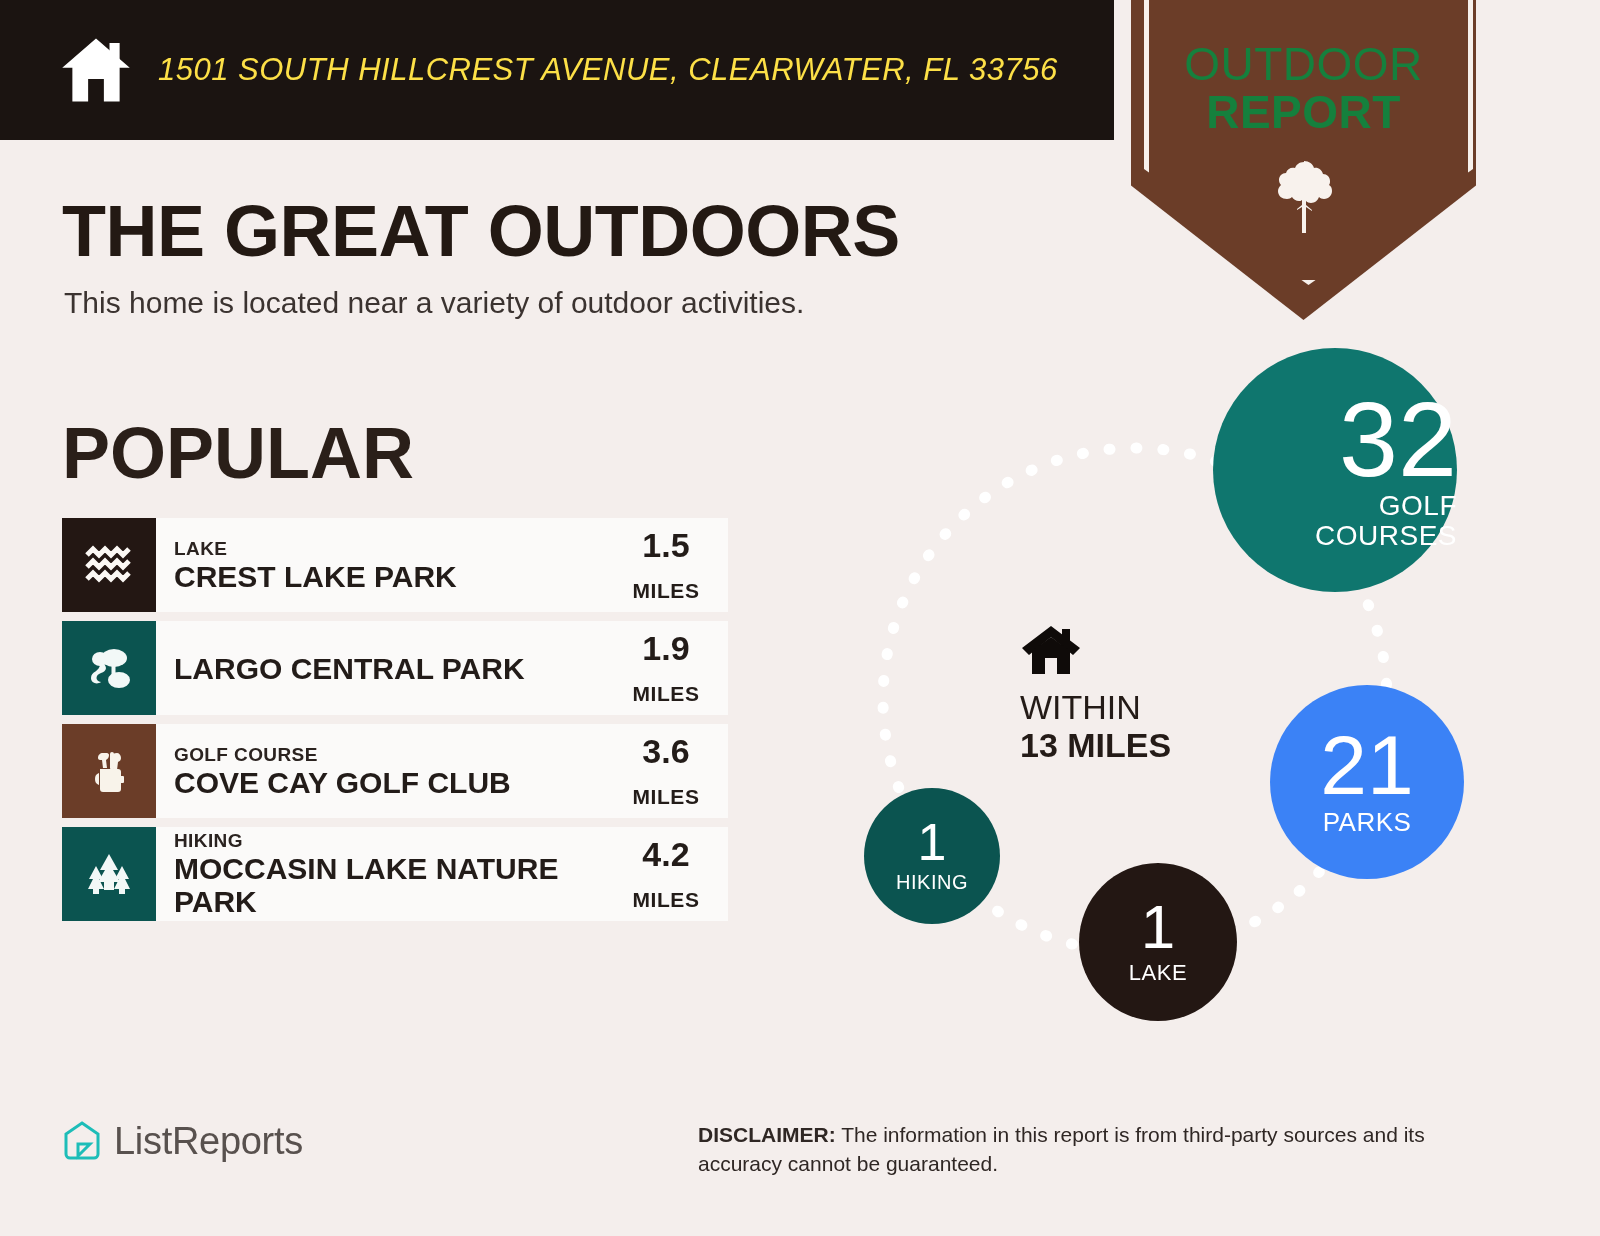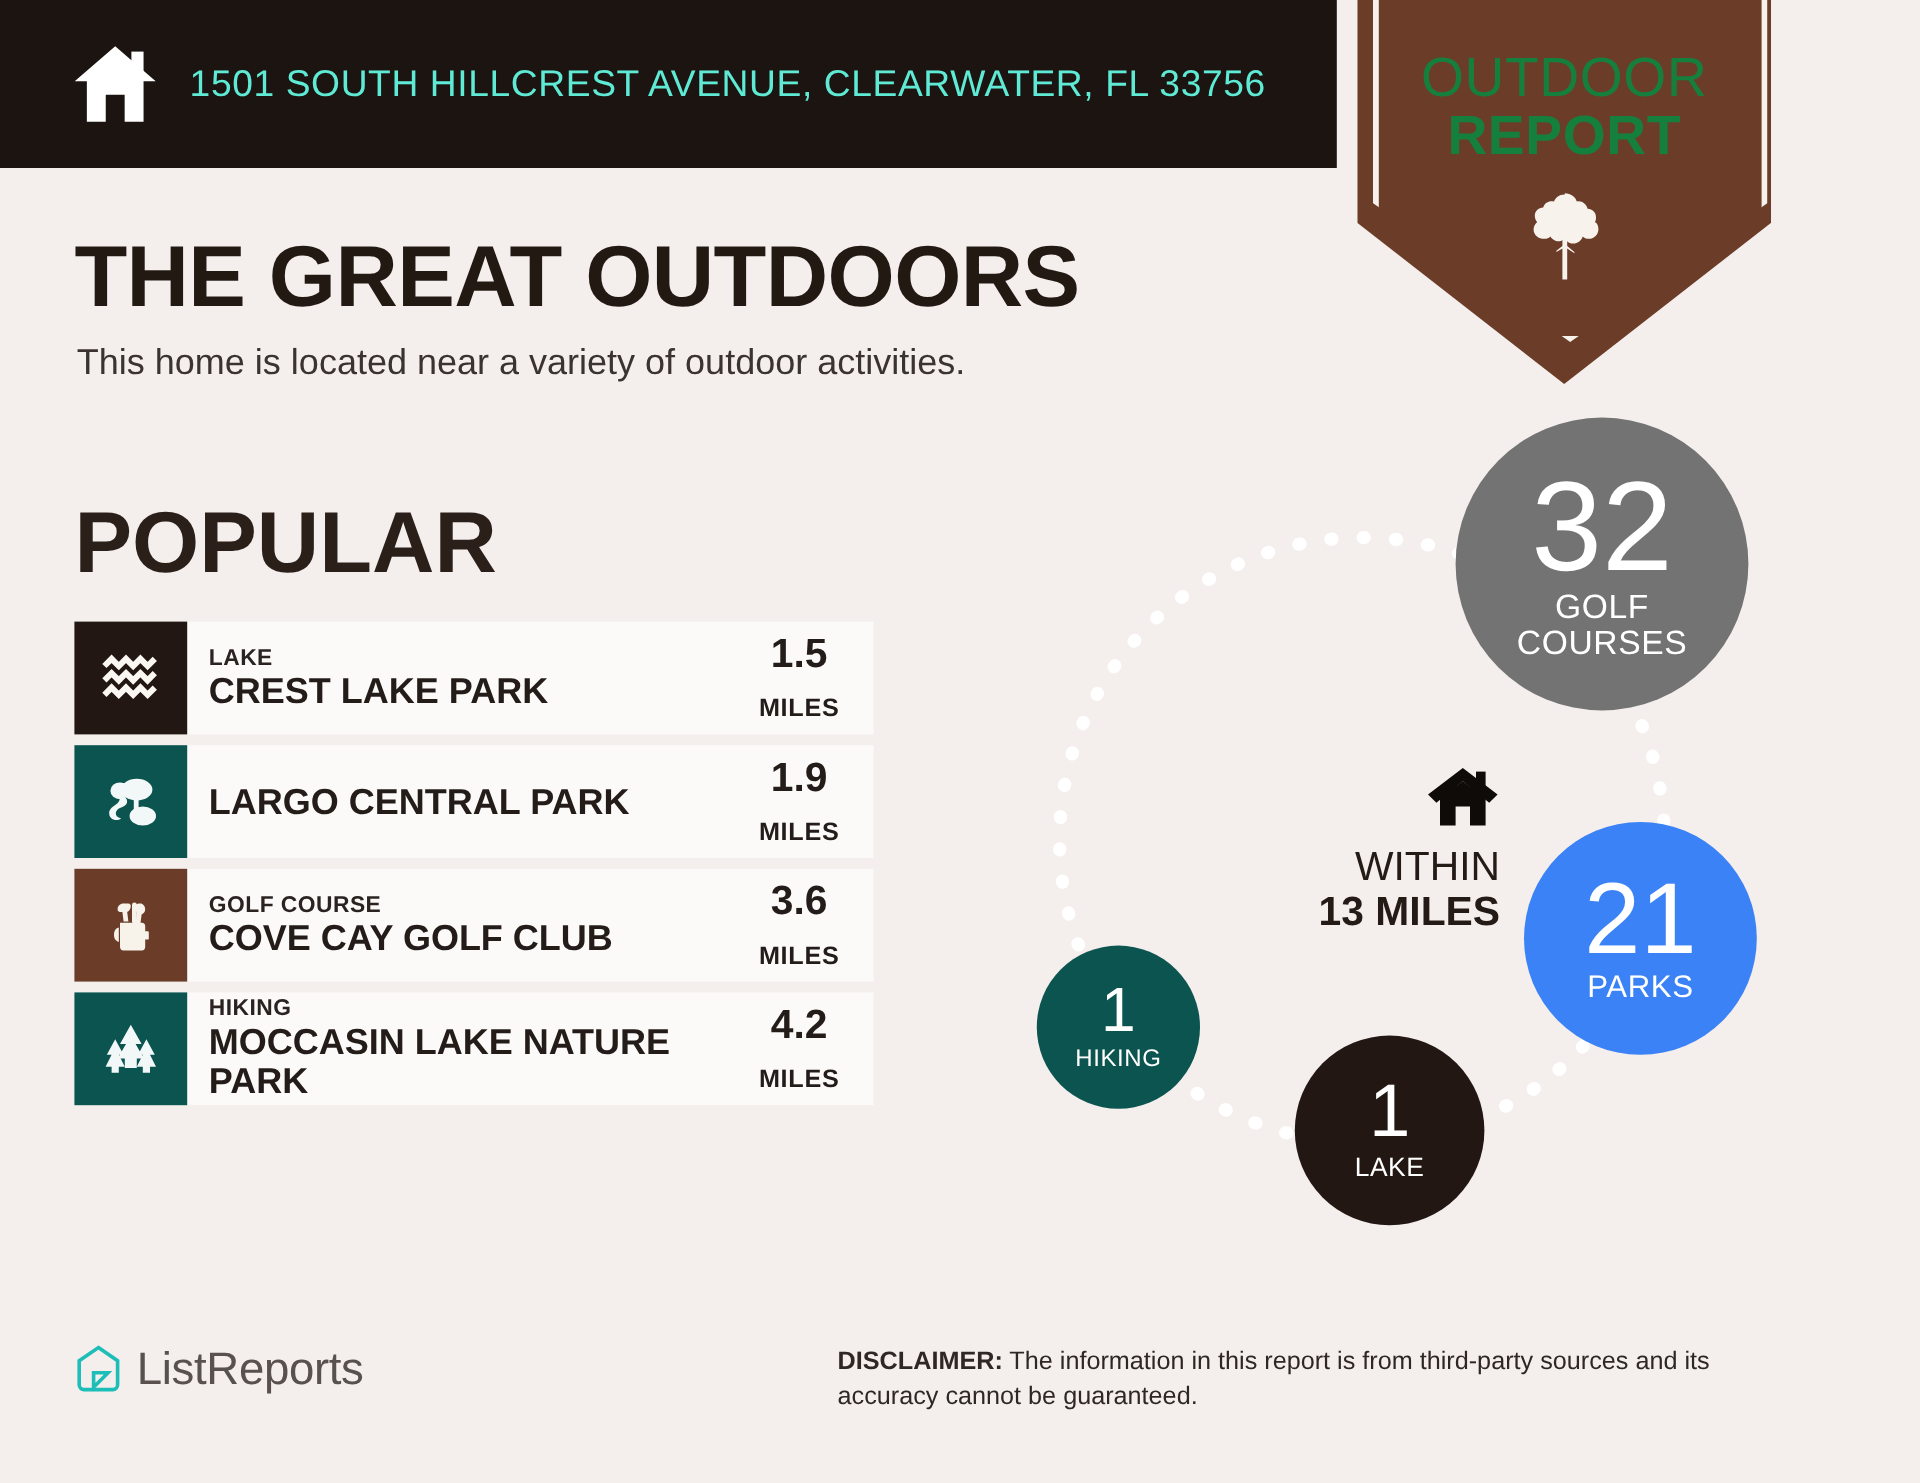--- a/index.html
+++ b/index.html
@@ -15,22 +15,22 @@
   .topbar{
     position:absolute;left:0;top:0;width:1114px;height:140px;
     background:#1b1411;
   }
   .topbar-inner{
     position:absolute;left:60px;top:0;height:140px;
     display:flex;align-items:center;gap:26px;
   }
   .home-icon{width:72px;height:72px;display:block;}
   .address{
-    color:#5eead4;font-size:31px;letter-spacing:0.5px;
-    font-weight:400;white-space:nowrap;
+    color:#fde047;font-size:31px;letter-spacing:0.5px;
+    font-weight:400;white-space:nowrap;font-style:italic;
   }
 
   
   .badge{
     position:absolute;left:1131px;top:0;width:345px;height:320px;
     background:#6b3d28;
     clip-path:polygon(0 0,100% 0,100% 58%,50% 100%,0 58%);
     text-align:center;
   }
   .badge-border{
@@ -108,38 +108,38 @@
   .diagram{position:absolute;left:820px;top:350px;width:700px;height:680px;}
   .dots-svg{position:absolute;left:0;top:0;}
   .circ{
     position:absolute;border-radius:50%;
     display:flex;flex-direction:column;align-items:center;justify-content:center;
     color:#ffffff;text-align:center;
   }
   .circ .n{font-weight:400;line-height:0.95;}
   .circ .l{font-weight:400;}
 
-  .c-golf{left:1213px;top:348px;width:244px;height:244px;background:#737373;}
+  .c-golf{left:1213px;top:348px;width:244px;height:244px;background:#0f766e;align-items:flex-end;}
   .c-golf .n{font-size:106px;margin-bottom:2px;}
   .c-golf .l{font-size:28px;line-height:30px;letter-spacing:0.5px;}
 
   .c-parks{left:1270px;top:685px;width:194px;height:194px;background:#3b82f6;}
   .c-parks .n{font-size:84px;margin-bottom:2px;}
   .c-parks .l{font-size:26px;letter-spacing:0.5px;}
 
   .c-lake{left:1079px;top:863px;width:158px;height:158px;background:#231713;}
   .c-lake .n{font-size:62px;margin-bottom:4px;}
   .c-lake .l{font-size:22px;letter-spacing:0.5px;}
 
   .c-hike{left:864px;top:788px;width:136px;height:136px;background:#0b5450;}
   .c-hike .n{font-size:52px;margin-bottom:3px;}
   .c-hike .l{font-size:20px;letter-spacing:0.5px;}
 
   .center-block{
-    position:absolute;left:1020px;top:638px;width:230px;text-align:right;
+    position:absolute;left:1020px;top:624px;width:230px;text-align:left;
   }
   .center-house{width:62px;height:52px;display:inline-block;}
   .within1{
     font-size:34px;color:#241b17;font-weight:400;line-height:38px;margin-top:8px;
   }
   .within2{
     font-size:34px;color:#241b17;font-weight:700;line-height:38px;
   }
 
   

